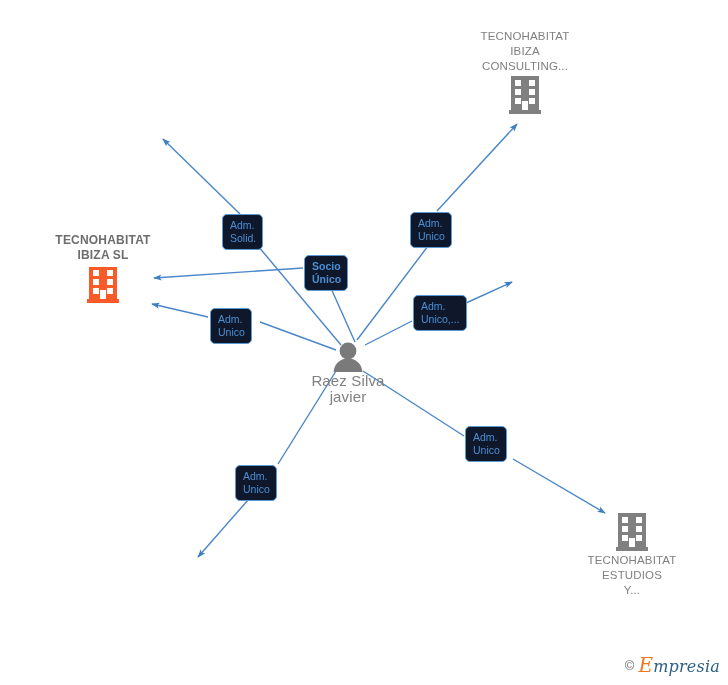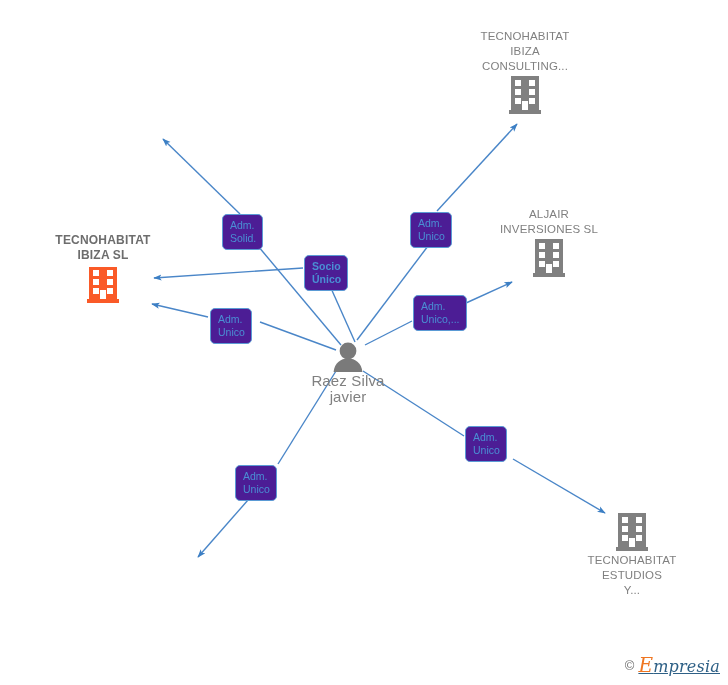--- a/index.html
+++ b/index.html
@@ -57,21 +57,21 @@
     font-size: 15px;
     line-height: 16px;
   }
 
   
   .chip {
     position: absolute;
     box-sizing: border-box;
     border: 1px solid #5b9bd5;
     border-radius: 5px;
-    background: #4c1d95;
+    background: #0f172a;
     color: #4a8fd4;
     font-size: 10.5px;
     line-height: 13px;
     padding: 4px 6px 4px 7px;
     text-align: left;
     white-space: nowrap;
   }
   .chip span { display: block; }
 
   
@@ -88,21 +88,20 @@
   #watermark .copy {
     font-size: 13px;
     color: #6b6b6b;
   }
   #watermark .brand {
     font-family: "DejaVu Serif", serif;
     font-style: italic;
     font-size: 16px;
     color: #2e6086;
     letter-spacing: .2px;
-    text-decoration: underline;
   }
   #watermark .brand .cap {
     color: #ef7622;
     font-size: 20px;
   }
 </style>
 </head>
 <body>
 
 <div id="stage">
@@ -156,83 +155,62 @@
             <rect x="20" y="13" width="6" height="6"></rect>
             <rect x="6" y="22" width="6" height="6"></rect>
             <rect x="20" y="22" width="6" height="6"></rect>
             <rect x="13" y="25" width="6" height="9"></rect>
           </g>
         </g>
       </svg>
     </span>
   </div>
 
-  <div class="node company" style="left:484px; top:207px;">
-    <span class="label">ALJAIR</span>
-    <span class="label">INVERSIONES SL</span>
+
+  <div class="node company root" style="left:38px; top:233px;">
+    <span class="label">TECNOHABITAT</span>
+    <span class="label">IBIZA  SL</span>
+    <span class="icon-wrap">
+      <svg width="130" height="42" viewBox="0 0 130 42" xmlns="http://www.w3.org/2000/svg">
+        <g fill="#fa5a28" transform="translate(49,4)">
+          <rect x="2" y="0" width="28" height="32"></rect>
+          <rect x="0" y="32" width="32" height="4"></rect>
+          <g fill="#ffffff">
+            <rect x="6" y="3" width="6" height="6"></rect>
+            <rect x="20" y="3" width="6" height="6"></rect>
+            <rect x="6" y="12" width="6" height="6"></rect>
+            <rect x="20" y="12" width="6" height="6"></rect>
+            <rect x="6" y="21" width="6" height="6"></rect>
+            <rect x="20" y="21" width="6" height="6"></rect>
+            <rect x="13" y="23" width="6" height="9"></rect>
+          </g>
+        </g>
+      </svg>
+    </span>
+  </div>
+
+
+  <div class="node company" style="left:567px; top:511px;">
     <span class="icon-wrap">
       <svg width="130" height="42" viewBox="0 0 130 42" xmlns="http://www.w3.org/2000/svg">
         <g fill="#808080" transform="translate(49,2)">
           <rect x="2" y="0" width="28" height="34"></rect>
           <rect x="0" y="34" width="32" height="4"></rect>
           <g fill="#ffffff">
             <rect x="6" y="4" width="6" height="6"></rect>
             <rect x="20" y="4" width="6" height="6"></rect>
             <rect x="6" y="13" width="6" height="6"></rect>
             <rect x="20" y="13" width="6" height="6"></rect>
             <rect x="6" y="22" width="6" height="6"></rect>
             <rect x="20" y="22" width="6" height="6"></rect>
             <rect x="13" y="25" width="6" height="9"></rect>
           </g>
         </g>
       </svg>
     </span>
-  </div>
-
-  <div class="node company root" style="left:38px; top:233px;">
-    <span class="label">TECNOHABITAT</span>
-    <span class="label">IBIZA  SL</span>
-    <span class="icon-wrap">
-      <svg width="130" height="42" viewBox="0 0 130 42" xmlns="http://www.w3.org/2000/svg">
-        <g fill="#fa5a28" transform="translate(49,4)">
-          <rect x="2" y="0" width="28" height="32"></rect>
-          <rect x="0" y="32" width="32" height="4"></rect>
-          <g fill="#ffffff">
-            <rect x="6" y="3" width="6" height="6"></rect>
-            <rect x="20" y="3" width="6" height="6"></rect>
-            <rect x="6" y="12" width="6" height="6"></rect>
-            <rect x="20" y="12" width="6" height="6"></rect>
-            <rect x="6" y="21" width="6" height="6"></rect>
-            <rect x="20" y="21" width="6" height="6"></rect>
-            <rect x="13" y="23" width="6" height="9"></rect>
-          </g>
-        </g>
-      </svg>
-    </span>
-  </div>
-
-
-  <div class="node company" style="left:567px; top:511px;">
-    <span class="icon-wrap">
-      <svg width="130" height="42" viewBox="0 0 130 42" xmlns="http://www.w3.org/2000/svg">
-        <g fill="#808080" transform="translate(49,2)">
-          <rect x="2" y="0" width="28" height="34"></rect>
-          <rect x="0" y="34" width="32" height="4"></rect>
-          <g fill="#ffffff">
-            <rect x="6" y="4" width="6" height="6"></rect>
-            <rect x="20" y="4" width="6" height="6"></rect>
-            <rect x="6" y="13" width="6" height="6"></rect>
-            <rect x="20" y="13" width="6" height="6"></rect>
-            <rect x="6" y="22" width="6" height="6"></rect>
-            <rect x="20" y="22" width="6" height="6"></rect>
-            <rect x="13" y="25" width="6" height="9"></rect>
-          </g>
-        </g>
-      </svg>
-    </span>
     <span class="label">TECNOHABITAT</span>
     <span class="label">ESTUDIOS</span>
     <span class="label">Y...</span>
   </div>
 
   <div class="node person" style="left:278px; top:341px;">
     <span class="icon-wrap">
       <svg width="140" height="32" viewBox="0 0 140 32" xmlns="http://www.w3.org/2000/svg">
         <g fill="#7a7a7a" transform="translate(55,1)">
           <circle cx="15" cy="9" r="8.4"></circle>

